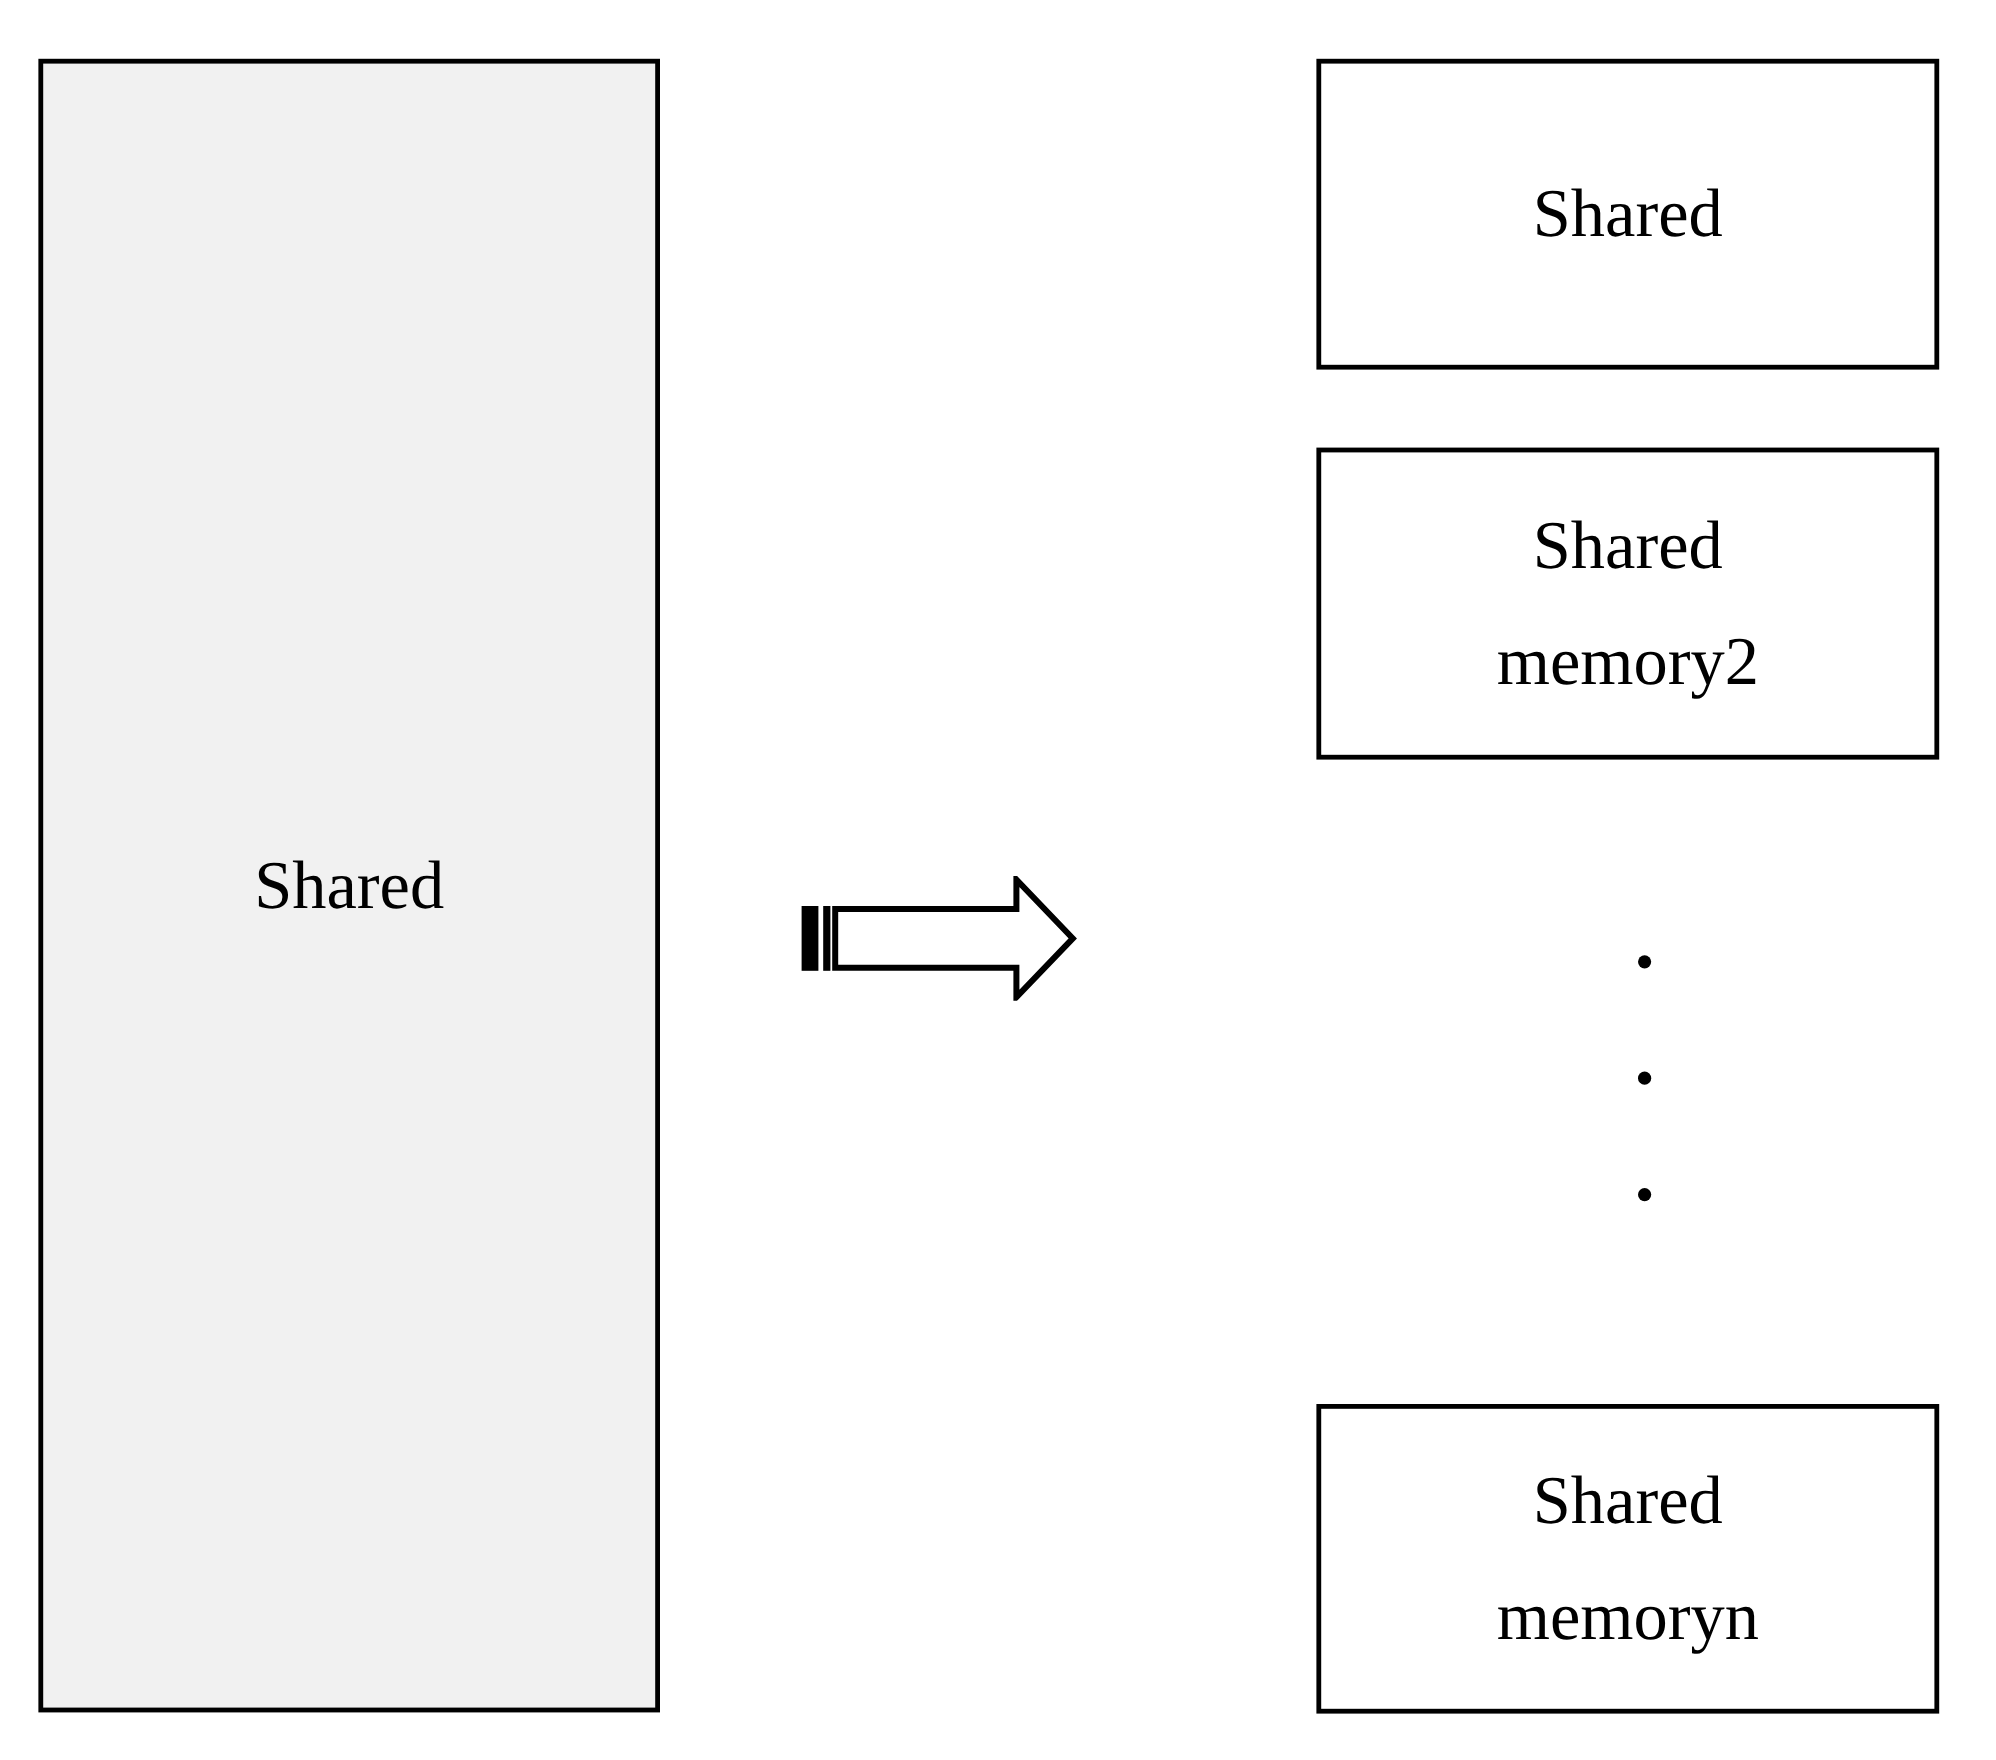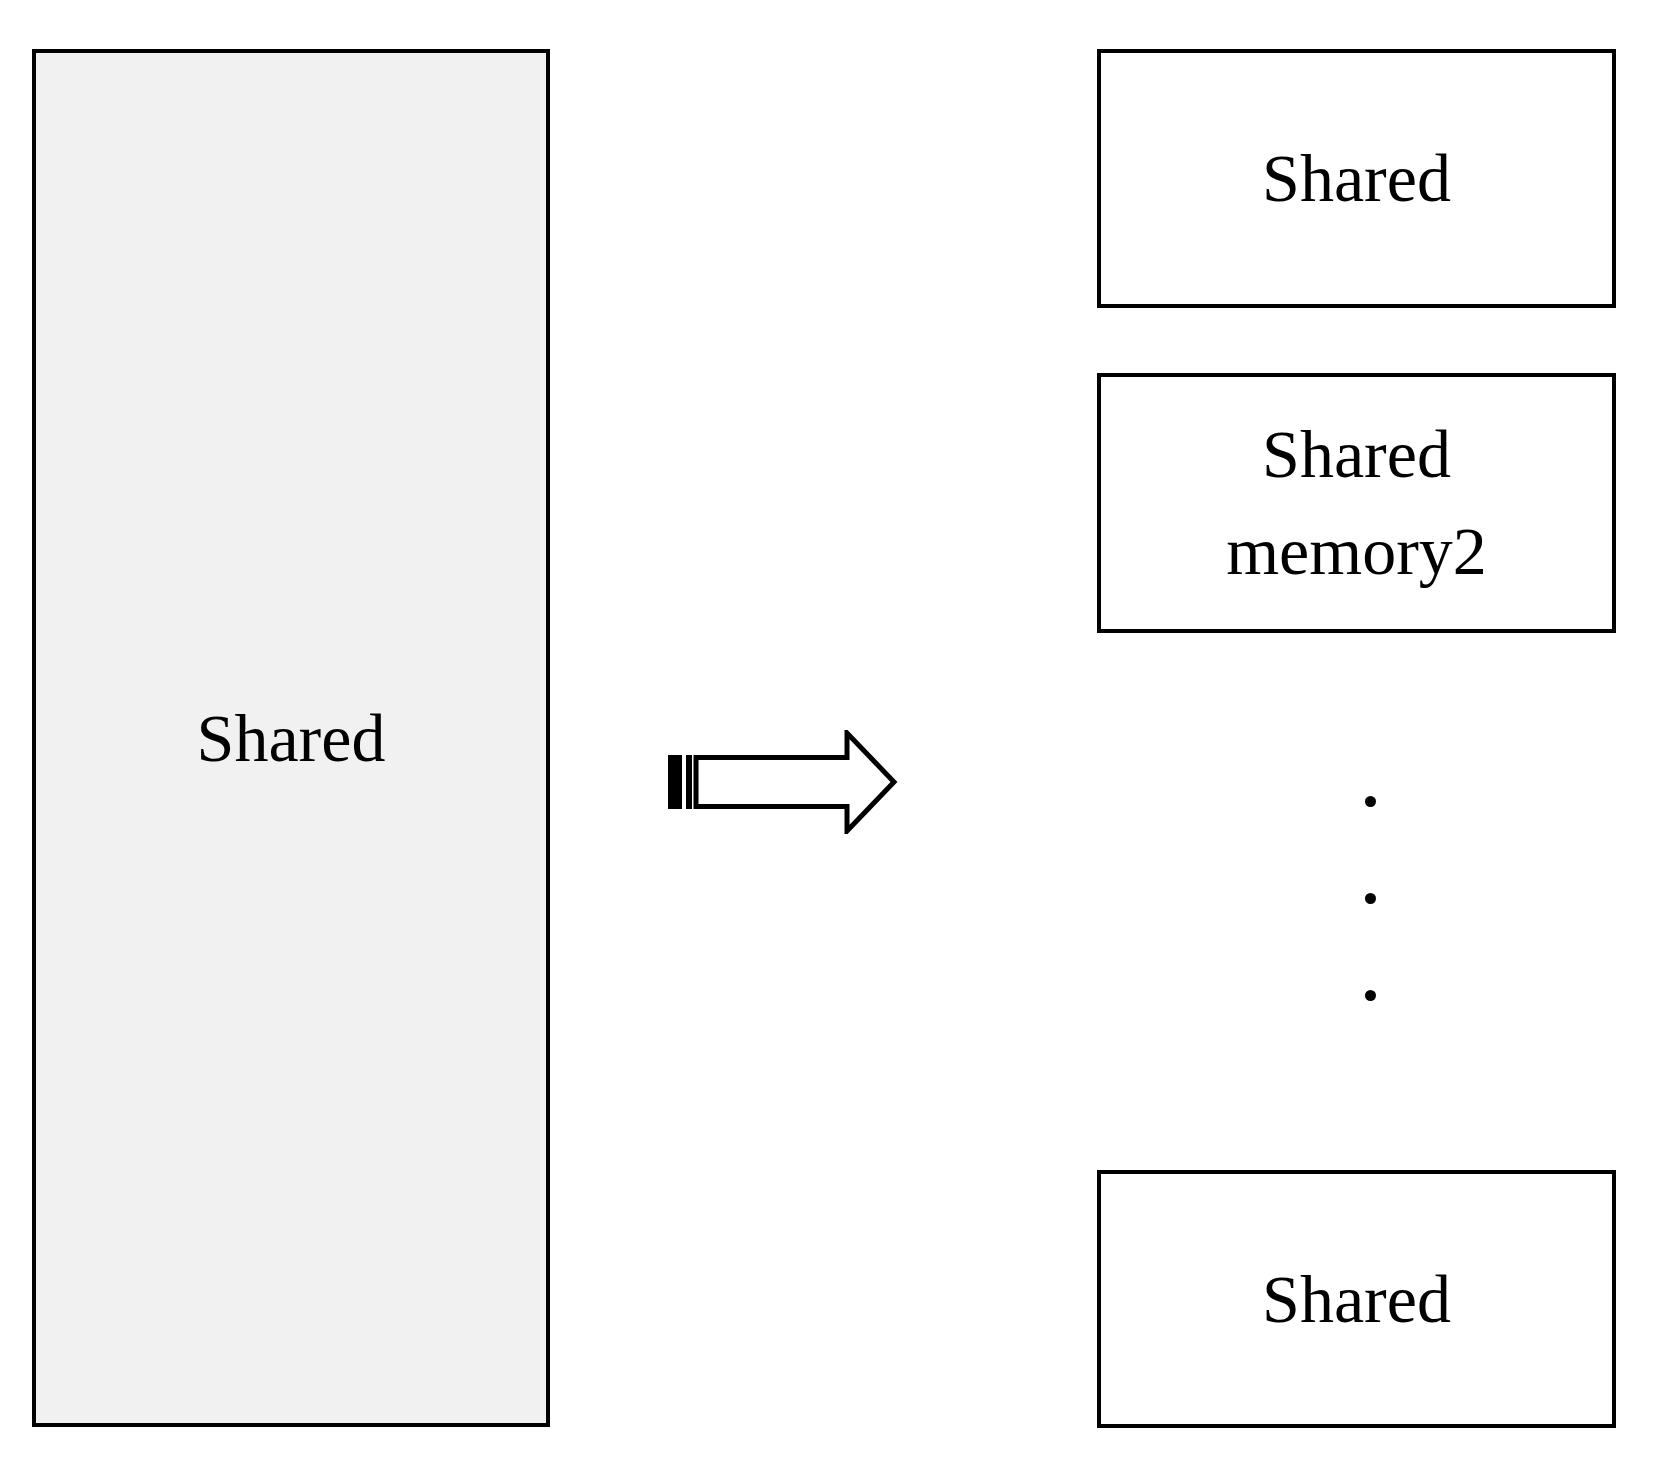--- a/index.html
+++ b/index.html
@@ -15,21 +15,21 @@
   .box {
     position: absolute;
     border: 4px solid #000000;
     background: #ffffff;
     display: flex;
     align-items: center;
     justify-content: center;
     text-align: center;
   }
   .label {
-    font-size: 68px;
+    font-size: 57px;
     line-height: 97px;
     color: #000000;
     letter-spacing: 0px;
   }
   .label span { display: block; white-space: nowrap; }
   .source-box { left: 32px; top: 49px; width: 518px; height: 1378px; background: #f1f1f1; }
   .target-box-1 { left: 1097px; top: 49px;   width: 519px; height: 259px; }
   .target-box-2 { left: 1097px; top: 373px;  width: 519px; height: 260px; }
   .target-box-n { left: 1097px; top: 1170px; width: 519px; height: 258px; }
   .arrow-svg { position: absolute; left: 666px; top: 730px; width: 232px; height: 104px; }
@@ -71,16 +71,17 @@
 
   <div class="dots">
       <span class="dot"></span>
       <span class="dot"></span>
       <span class="dot"></span>
     </div>
 
   <div class="box target-box-n">
     <div class="label" style="color: rgb(0, 0, 0);">
       <span>Shared</span>
+      <span>memoryn</span>
     </div>
   </div>
 
 </div>
 
 </body></html>

